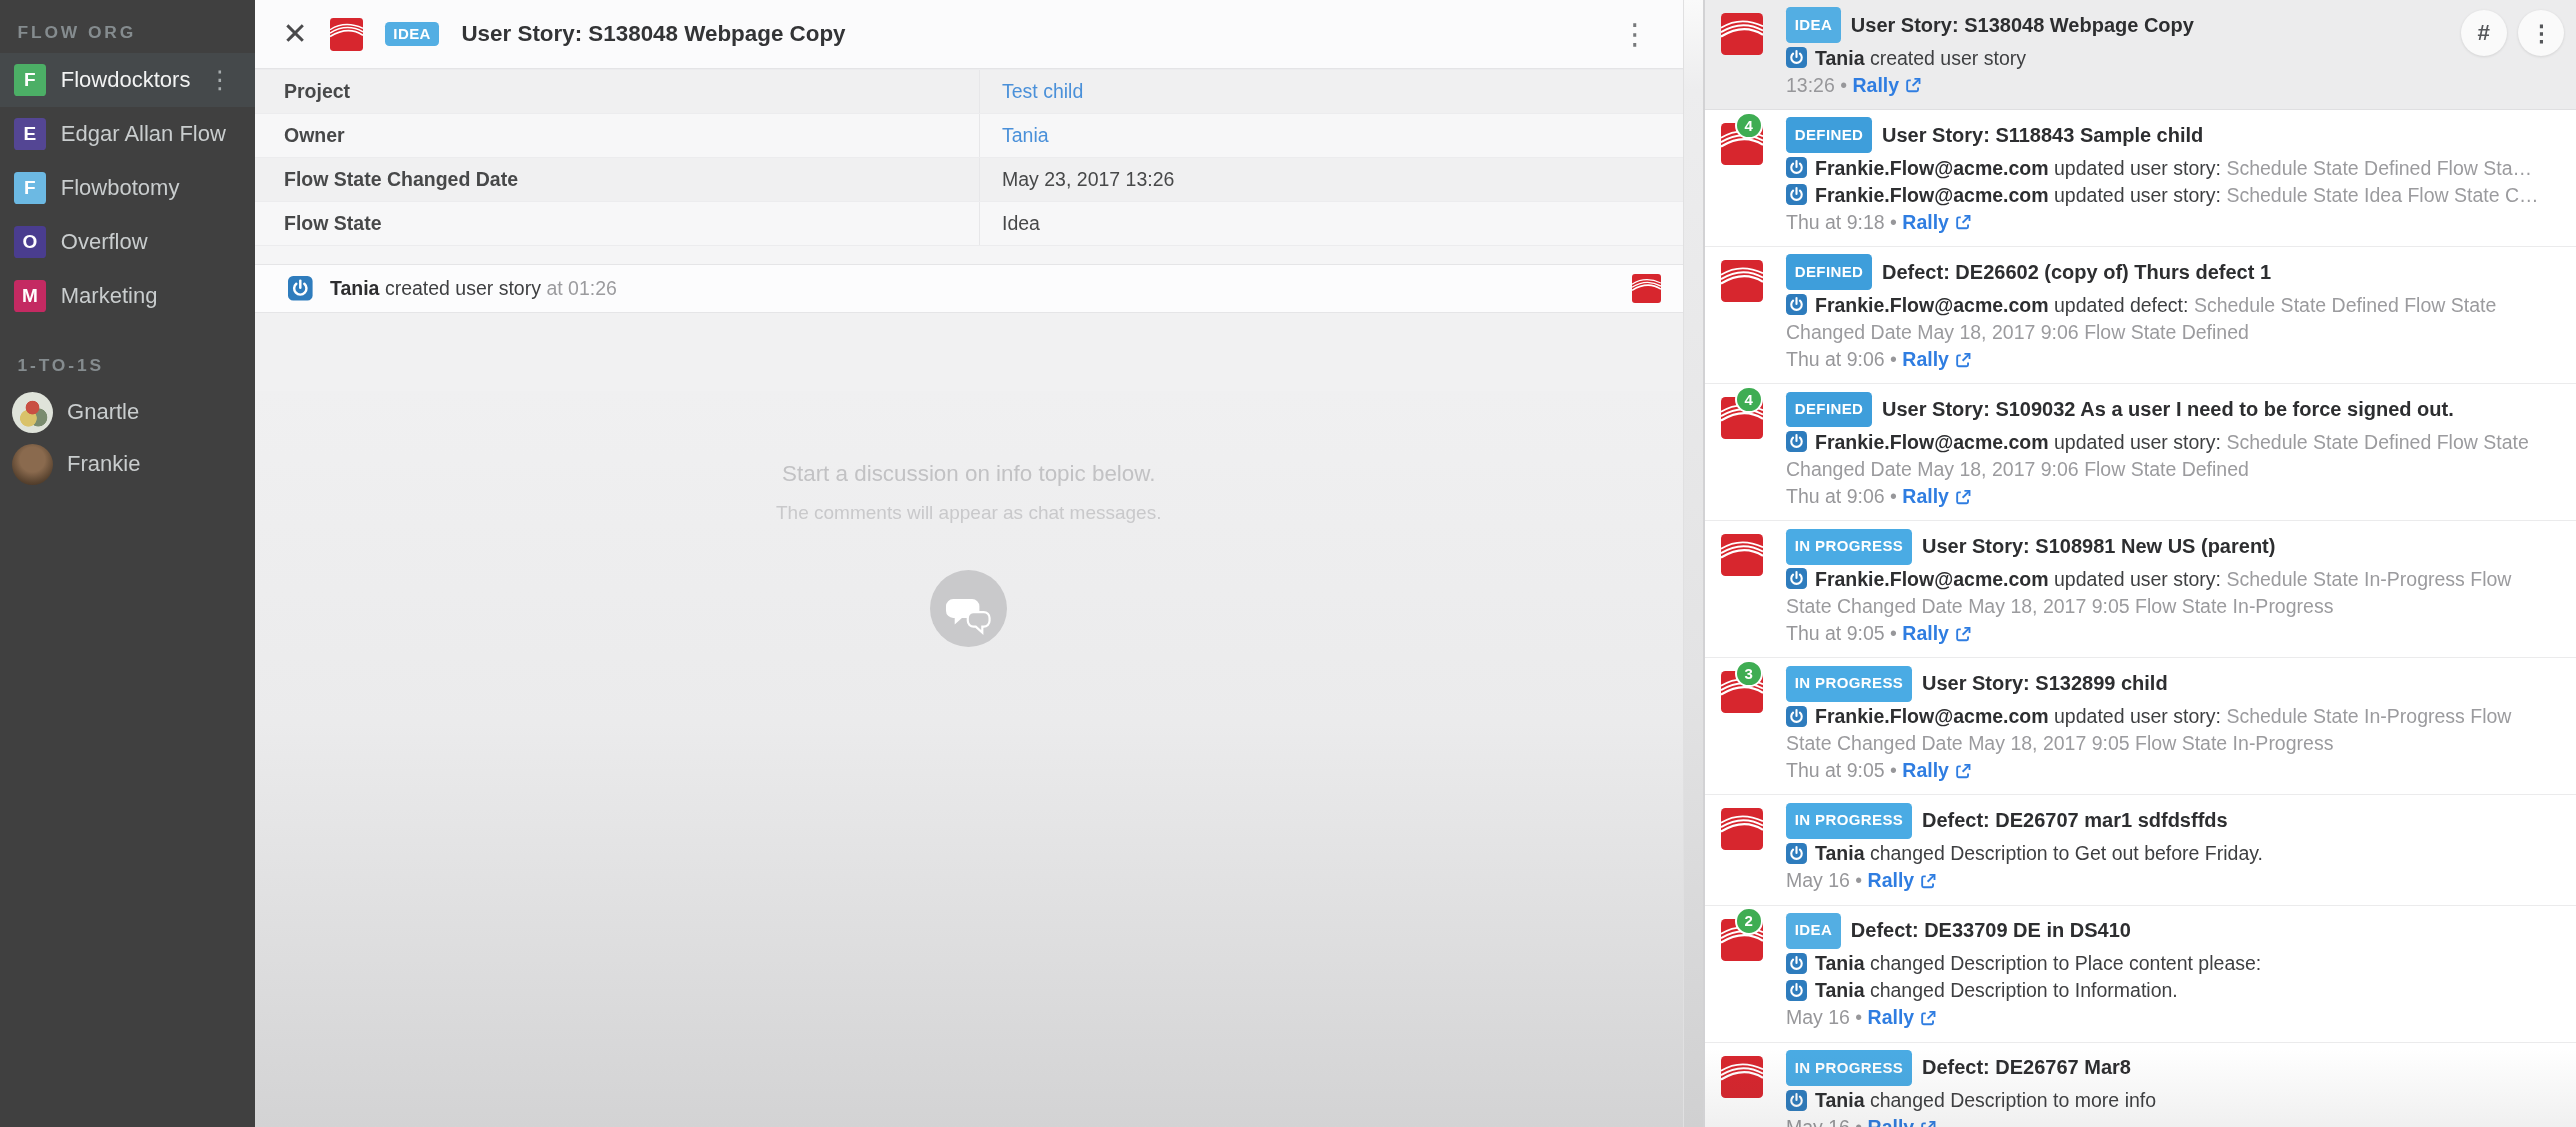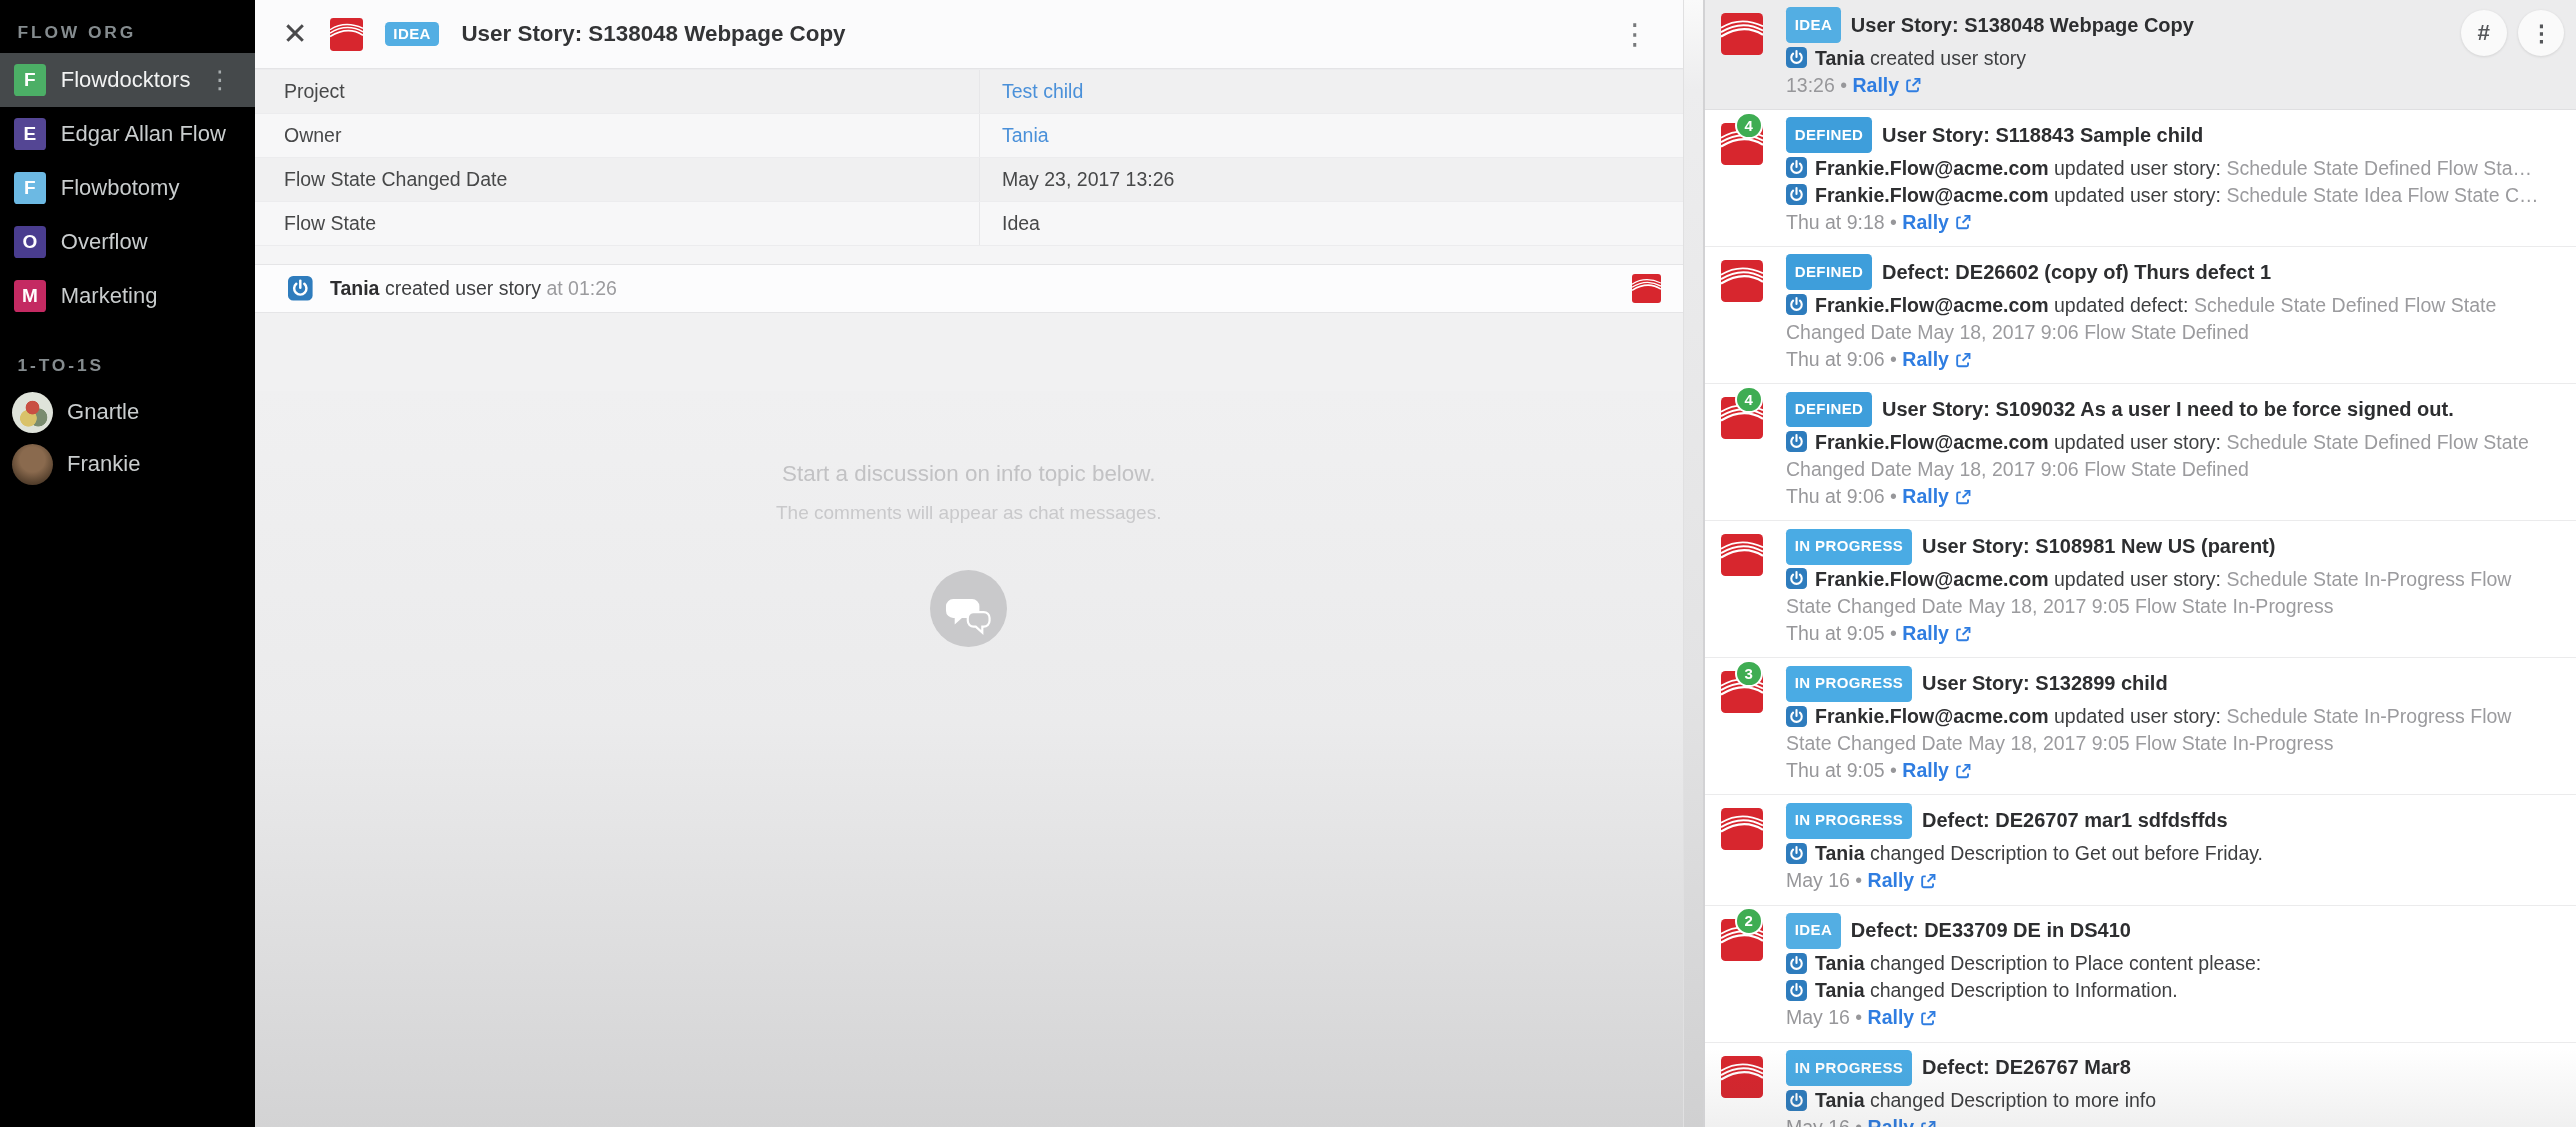--- a/index.html
+++ b/index.html
@@ -2,21 +2,21 @@
 <html style="font-size:11.6px"><head>
 <meta charset="utf-8">
 <style>
   * { margin:0; padding:0; box-sizing:border-box; }
   html,body { width:2576px; height:1128px; overflow:hidden;
     font-family:"Liberation Sans", sans-serif; background:#e9e9ea; }
   .app { position:relative; width:2576px; height:1128px; }
 
   
   .sidebar { position:absolute; left:0; top:0; width:255px; height:1128px;
-    background:#000000; color:#c9cdce; }
+    background:#404040; color:#c9cdce; }
   .section-label { padding:22px 0 10px 17.4px; font-size:17.4px; font-weight:bold;
     letter-spacing:2.9px; color:#858c8f; }
   .dm-section-label { padding-top:32px; }
   .flow-row { position:relative; height:54px; display:flex; align-items:center;
     padding-left:13.8px; gap:15px; font-size:22px; color:#c9cdce; cursor:pointer; }
   .flow-row.selected { background:#45494b; color:#f2f3f3; }
   .flow-icon { width:32px; height:32px; border-radius:3.6px; flex:none;
     display:flex; align-items:center; justify-content:center;
     color:#fff; font-size:19px; font-weight:bold; }
   .row-kebab { position:absolute; right:23px; top:50%; transform:translateY(-50%);
@@ -50,21 +50,21 @@
   .icon svg { width:100%; height:100%; display:block; }
   .rally-44 { width:33px; height:33px; flex:none; }
   .rally-40 { width:29px; height:29px; flex:none; }
   .desc { height:73px; padding:29px 29px 0 29px; font-size:19.5px; color:#3c3d3f;
     background:#f5f5f6; }
   .field-row { display:flex; align-items:stretch; height:44px;
     border-top:1.4px solid #ececee; font-size:19.5px; }
   .field-row:nth-child(odd) { background:#f0f0f1; }
   .field-row:nth-child(even) { background:#f7f7f8; }
   .field-label { width:724px; flex:none; display:flex; align-items:center;
-    padding-left:29px; color:#474849; }
+    padding-left:29px; color:#474849;font-weight:bold; }
   .field-value { flex:1; display:flex; align-items:center; padding-left:22px;
     border-left:1.4px solid #e7e7e9; color:#474849; }
   .field-value.link { color:#4a90d9; cursor:pointer; }
   .gap-row { height:19px; background:#f5f5f6; border-top:1.4px solid #ececee; }
   .activity-row { height:49px; background:#fcfcfd; border-top:1.4px solid #e5e5e7;
     border-bottom:1.4px solid #e5e5e7; display:flex; align-items:center;
     padding:0 22px 0 33px; gap:17.4px; font-size:19.5px; color:#3e3f41; }
   .power-34 { width:24.6px; height:24.6px; flex:none; }
   .activity-row .gray { color:#9b9b9e; }
   .activity-row b { color:#2d2d2f; }

